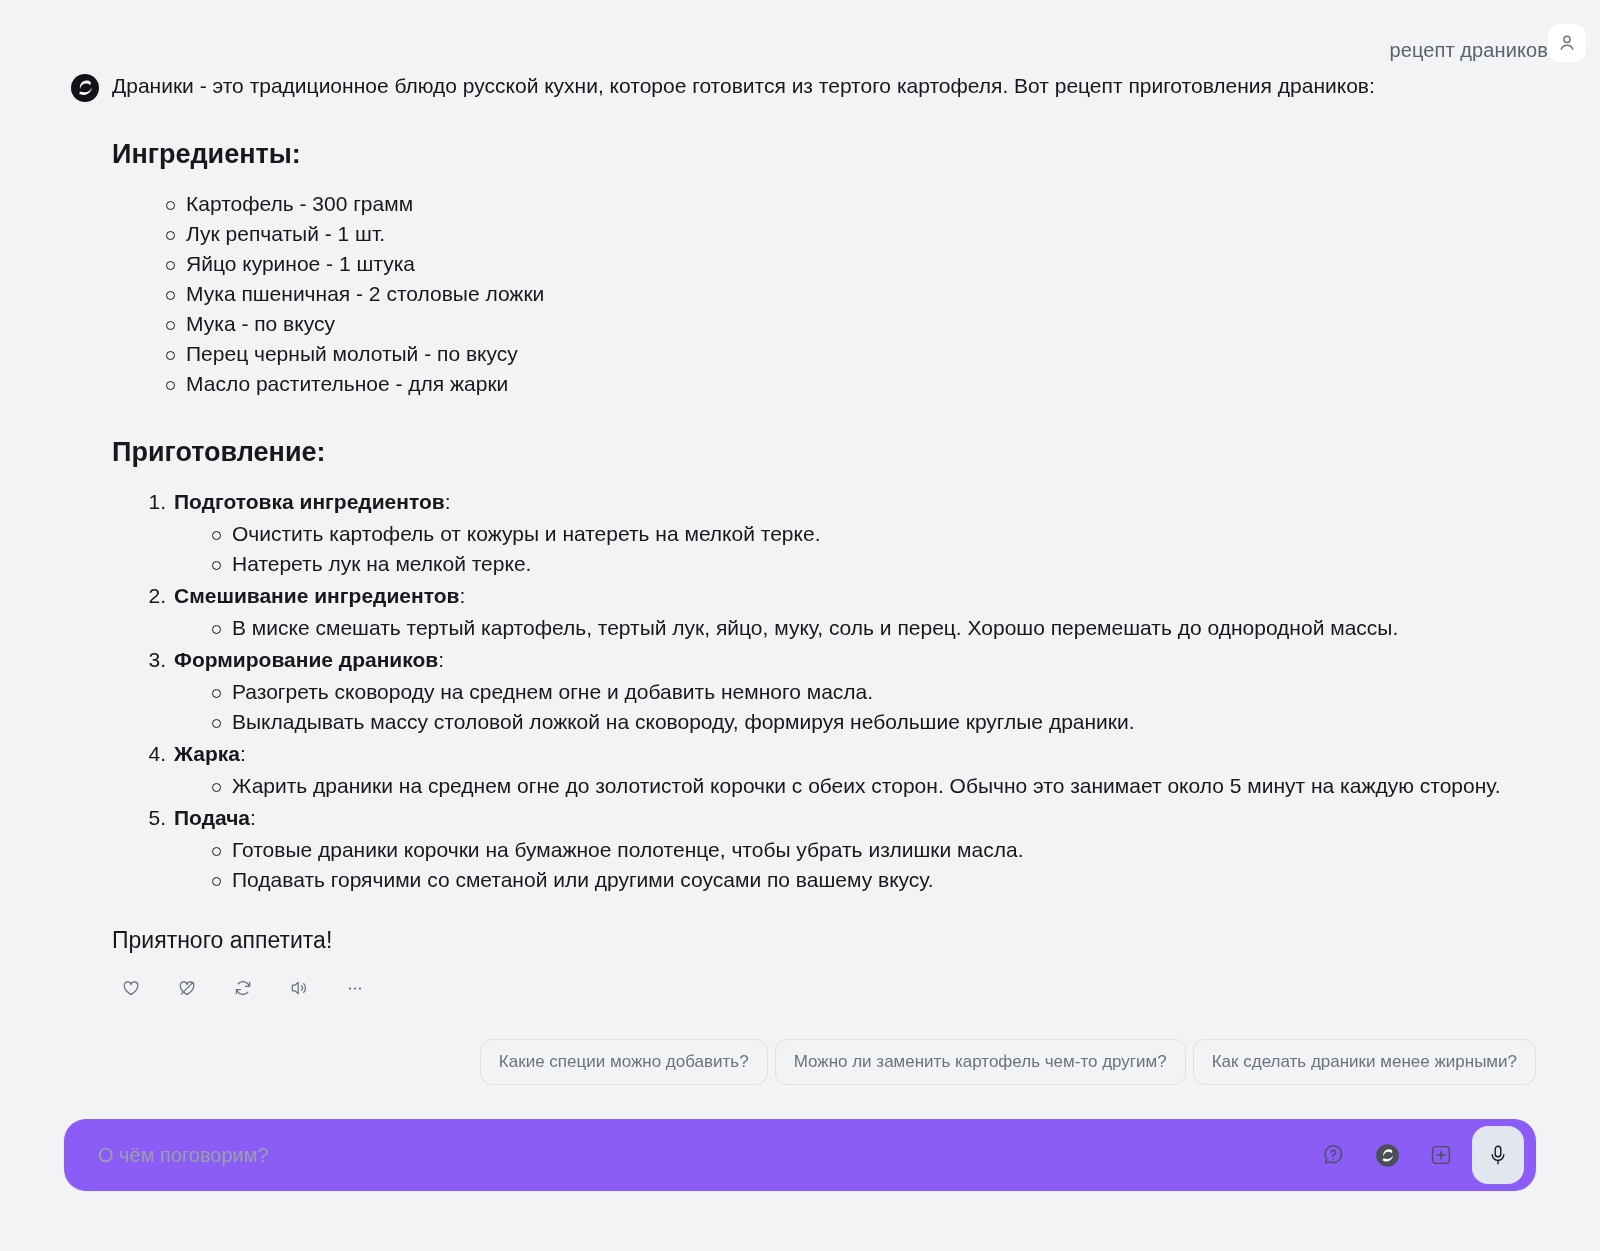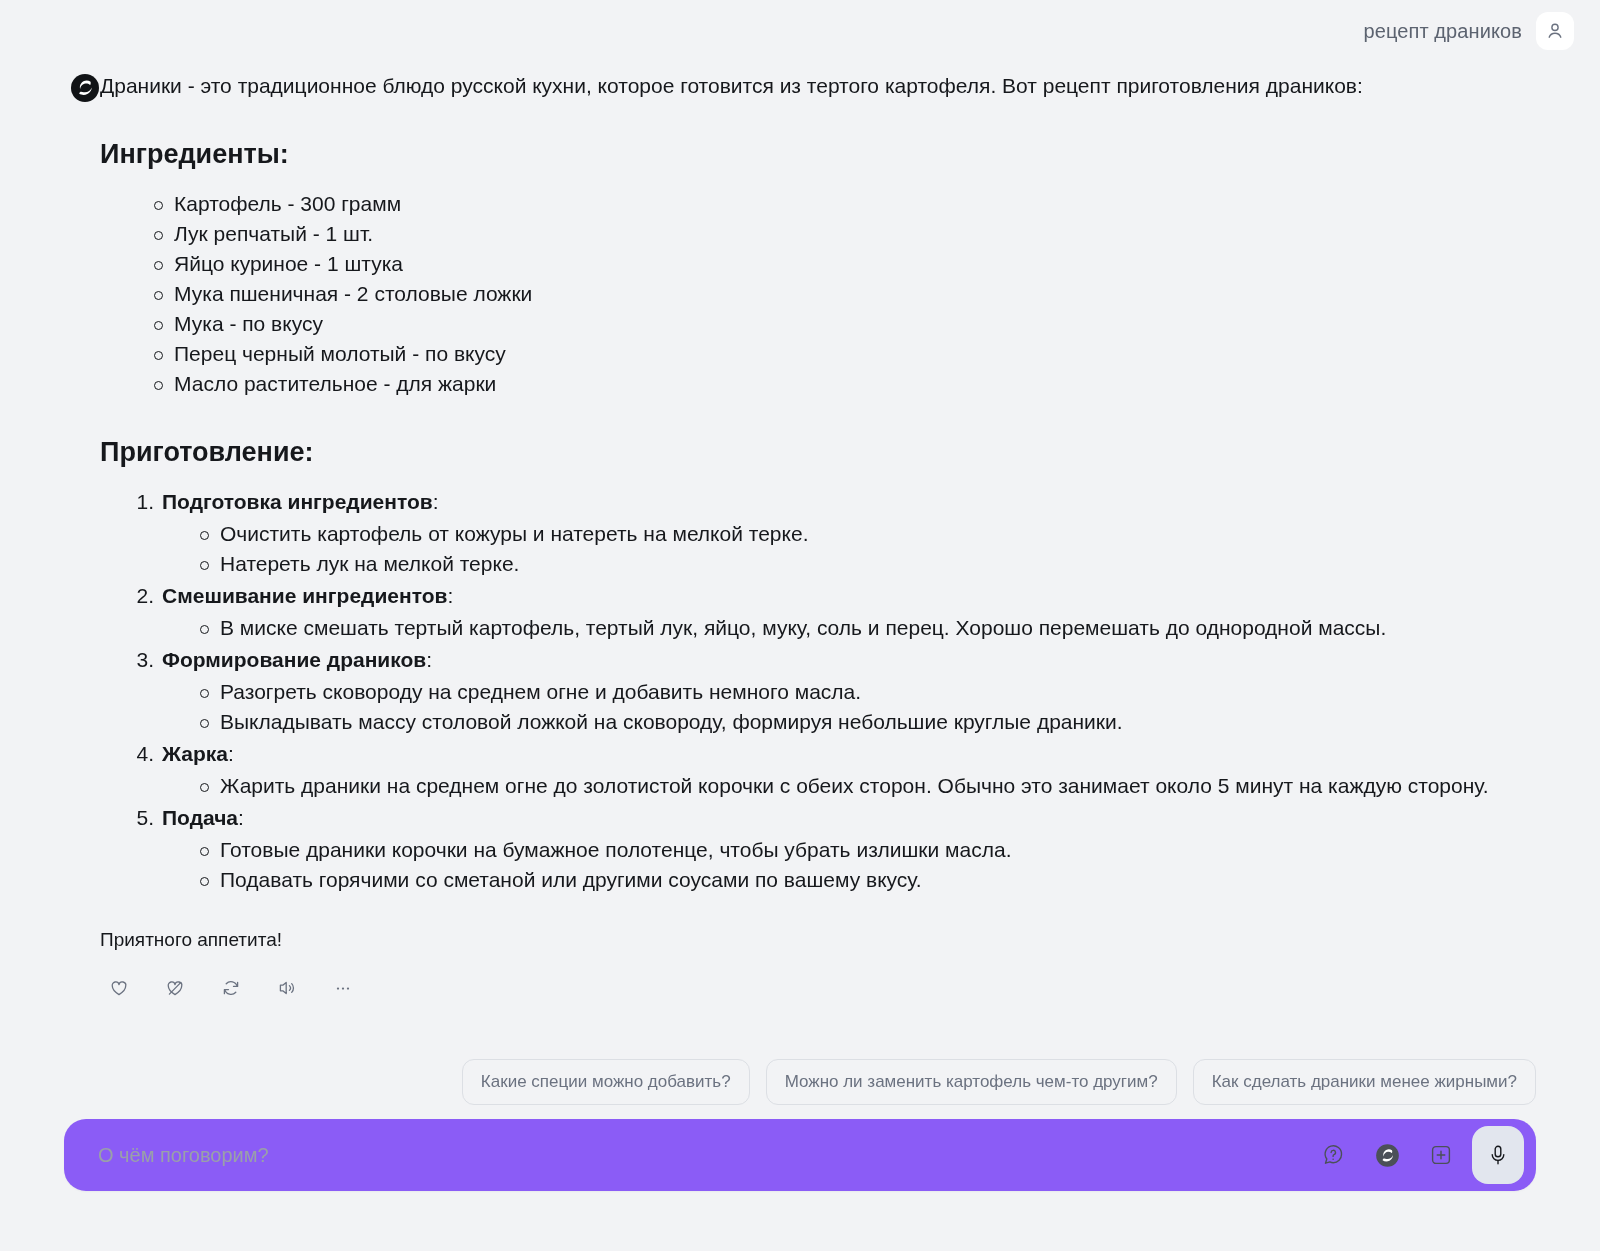--- a/index.html
+++ b/index.html
@@ -15,24 +15,23 @@
     color: #16181c;
     position: relative;
   }
 
   
   .header {
     position: absolute;
     top: 0; left: 0; right: 0;
     height: 62px;
     display: flex;
-    align-items: center;
+    align-items: flex-end;
     justify-content: flex-end;
-    padding-right: 26px;
-    gap: 14px;
+    padding-right: 14px;
   }
   .chat-title {
     font-size: 20px;
     color: #5c6370;
     letter-spacing: .1px;
     white-space: nowrap;
   }
   .avatar-btn {
     width: 38px; height: 38px;
     border-radius: 12px;
@@ -46,20 +45,21 @@
   .conversation {
     position: absolute;
     top: 62px; left: 0; right: 0;
     bottom: 140px;
     overflow: hidden;
   }
   .msg-row {
     display: flex;
     align-items: flex-start;
     padding: 9px 60px 0 70px;
+    gap: 12px;
   }
   .bot-avatar {
     width: 30px; height: 30px;
     flex: 0 0 30px;
     margin-top: 2px;
   }
   .msg-body {
     flex: 1 1 auto;
     min-width: 0;
     max-width: 1420px;
@@ -133,21 +133,21 @@
   }
   ul.substeps li::before {
     content: "";
     position: absolute;
     left: 2px; top: 12px;
     width: 7px; height: 7px;
     border: 1.4px solid #16181c;
     border-radius: 50%;
   }
   p.closing {
-    font-size: 19px;
+    font-size: 23px;
     line-height: 30px;
     margin: 30px 0 0 0;
   }
 
   
   .actions {
     display: flex;
     align-items: center;
     gap: 26px;
     margin-top: 18px;
@@ -158,23 +158,23 @@
     display: flex; align-items: center; justify-content: center;
     cursor: pointer;
     color: #6b7280;
   }
   .action-btn svg { display: block; }
 
   
   .suggestions {
     display: flex;
     justify-content: flex-end;
-    gap: 16px;
+    gap: 7px;
     padding: 0 64px 0 70px;
-    margin-top: 56px;
+    margin-top: 36px;
   }
   .chip {
     border: 1px solid #dcdfe4;
     background: transparent;
     color: #6b7280;
     font-size: 17px;
     line-height: 20px;
     font-family: inherit;
     border-radius: 12px;
     padding: 12px 18px;

